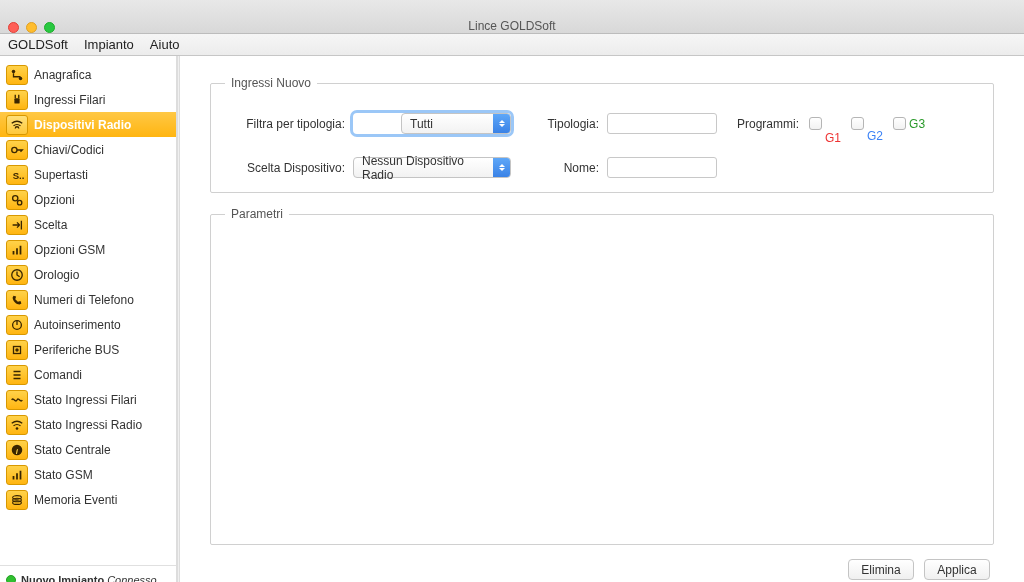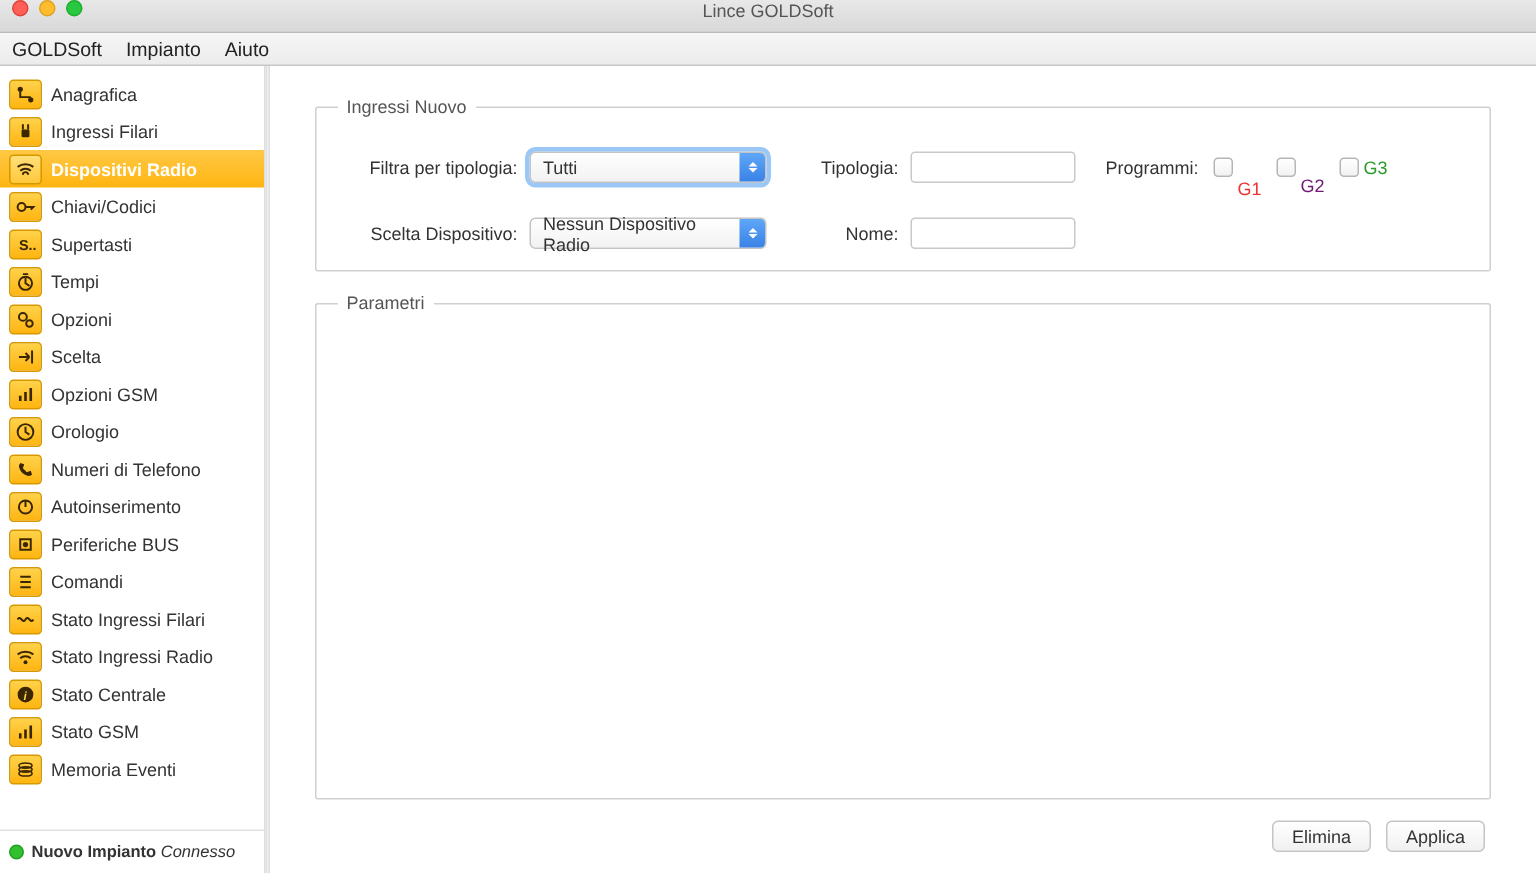--- a/index.html
+++ b/index.html
@@ -6,25 +6,25 @@
     body {
       font-family: -apple-system, "Helvetica Neue", Arial, sans-serif;
       font-size: 12px;
       background: #f0f0f0;
       width: 1024px;
       height: 582px;
       overflow: hidden;
       color: #333;
     }
     .titlebar {
-      height: 22px;
+      height: 34px;
       background: linear-gradient(#e8e8e8, #d8d8d8);
       border-bottom: 1px solid #bcbcbc;
       display: flex;
-      align-items: flex-start;
+      align-items: flex-end;
       position: relative;
     }
     .traffic-lights {
       display: flex;
       gap: 7px;
       padding-left: 8px;
     }
     .traffic-light {
       width: 11px; height: 11px; border-radius: 50%;
     }
@@ -161,20 +161,21 @@
       font-size: 12px;
     }
     .select-wrap {
       position: relative;
       width: 158px;
       height: 21px;
     }
     .select-wrap.focused {
       outline: 3px solid #9bc7f7;
       border-radius: 4px;
+      padding-left: 48px;
     }
     .select {
       width: 100%; height: 100%;
       background: linear-gradient(#ffffff, #f2f2f2);
       border: 1px solid #c4c4c4;
       border-radius: 4px;
       padding: 0 22px 0 8px;
       font-size: 12px;
       display: flex; align-items: center;
       cursor: default;
@@ -219,21 +220,21 @@
     .programs-label { font-size: 12px; color: #333; }
     .check-item { display: flex; align-items: center; gap: 3px; }
     .checkbox {
       width: 13px; height: 13px;
       border: 1px solid #b5b5b5;
       border-radius: 3px;
       background: linear-gradient(#fff, #f2f2f2);
     }
     .g-label { font-size: 12px; font-weight: 500; }
     .g1 { color: #e33; margin-top: 29px; }
-    .g2 { color: #701a75; margin-top: 24px; }
+    .g2 { color: #3b82f6; margin-top: 24px; }
     .g3 { color: #2a9a2a; }
     .button-bar {
       display: flex;
       justify-content: flex-end;
       gap: 10px;
       padding-right: 4px;
     }
     .btn {
       min-width: 66px;
       height: 21px;
@@ -305,29 +306,20 @@
           </span>
         <span class="sidebar-item-label">Chiavi/Codici</span>
       </div>
       <div class="sidebar-item">
         <span class="icon">
             <svg viewBox="0 0 16 16">
               <text x="3" y="12" font-size="11" font-weight="bold" fill="#3a2600">S..</text>
             </svg>
           </span>
         <span class="sidebar-item-label">Supertasti</span>
-      </div>
-      <div class="sidebar-item">
-        <span class="icon">
-            <svg viewBox="0 0 16 16">
-              <circle cx="8" cy="9" r="5" fill="none" stroke="#3a2600" stroke-width="1.5"></circle>
-              <path d="M8 5v4l3 2M6 2h4" stroke="#3a2600" stroke-width="1.5" fill="none"></path>
-            </svg>
-          </span>
-        <span class="sidebar-item-label">Tempi</span>
       </div>
       <div class="sidebar-item">
         <span class="icon">
             <svg viewBox="0 0 16 16">
               <circle cx="6" cy="6" r="3" fill="none" stroke="#3a2600" stroke-width="1.5"></circle>
               <circle cx="11" cy="11" r="2.5" fill="none" stroke="#3a2600" stroke-width="1.5"></circle>
             </svg>
           </span>
         <span class="sidebar-item-label">Opzioni</span>
       </div>

